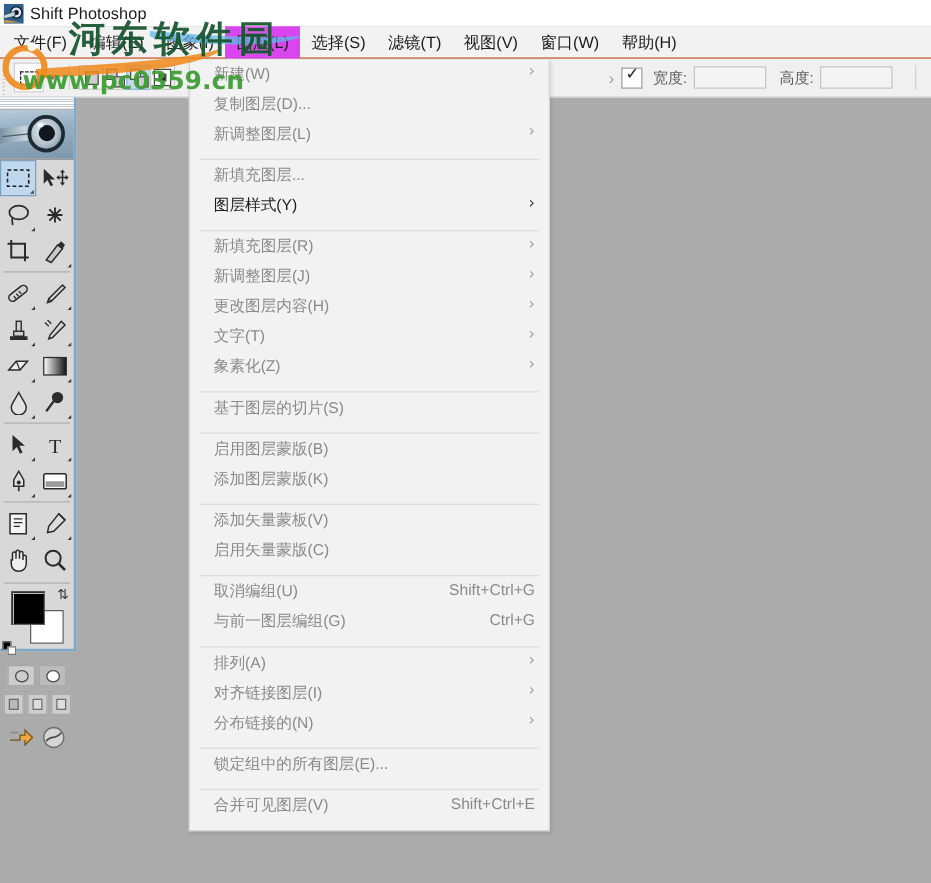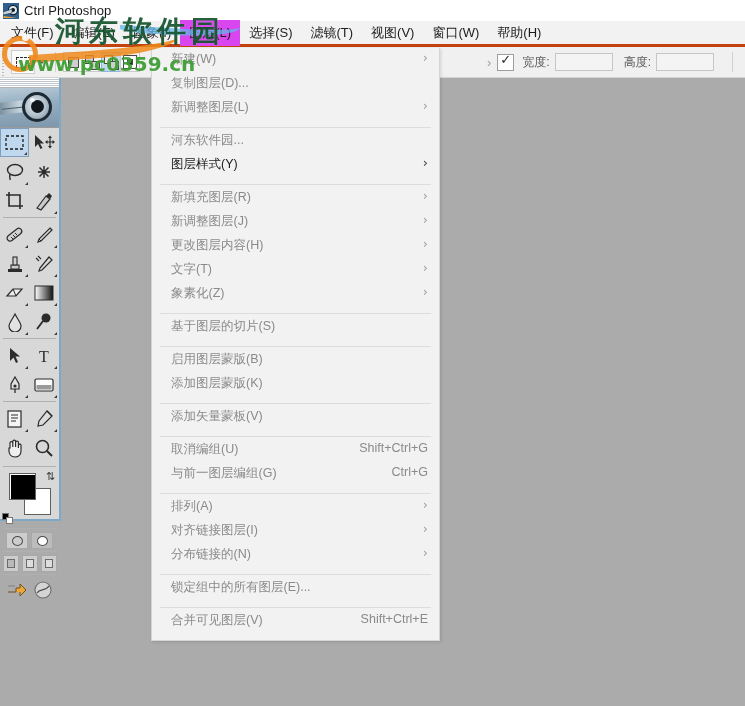--- a/index.html
+++ b/index.html
@@ -26,21 +26,21 @@
     flex: 0 0 16px; position: relative;
   }
   #titlebar .title-text {
     font-size: 13px; color: #1a1a1a; letter-spacing: 0.1px;
   }
 
   
   #menubar {
     position: absolute; left: 0; top: 21px; width: 745px; height: 26px;
     background: #f2f2f2;
-    border-bottom: 3px solid #c2410c;
+    border-bottom: 1px solid #c2410c;
     display: flex; align-items: center; padding-left: 2px;
   }
   .menu-item {
     padding: 4px 9px; font-size: 13px; color: #1b1b1b;
     white-space: nowrap; cursor: default;
   }
   .menu-item.active { background: #d946ef; }
 
   
   #optionsbar {
@@ -312,21 +312,21 @@
 <div id="titlebar">
   <div id="ps-logo">
     <svg width="16" height="16" viewBox="0 0 16 16">
       <rect x="0" y="0" width="16" height="16" fill="#2f5f8f"></rect>
       <circle cx="10" cy="7" r="4.6" fill="#dfe8ef" stroke="#14212b" stroke-width="1.2"></circle>
       <circle cx="10" cy="7" r="2" fill="#101820"></circle>
       <path d="M0,9 L9,6 L9,10 L0,12 Z" fill="#c8d6e0" stroke="#2b4354" stroke-width=".7"></path>
       <path d="M1,13 L14,15 L0,15 Z" fill="#e6a33c"></path>
     </svg>
   </div>
-  <span class="title-text">Ctrl Photoshop</span>
+  <span class="title-text">Shift Photoshop</span>
 </div>
 
 <div id="menubar">
   <div class="menu-item">文件(F)</div>
   <div class="menu-item">编辑(E)</div>
   <div class="menu-item">图象(I)</div>
   <div class="menu-item active">图层(L)</div>
   <div class="menu-item">选择(S)</div>
   <div class="menu-item">滤镜(T)</div>
   <div class="menu-item">视图(V)</div>
@@ -623,21 +623,21 @@
     <span class="dd-label">复制图层(D)...</span>
   </div>
   <div class="dd-row">
     <span class="dd-label">新调整图层(L)</span>
     <span class="dd-sub">›</span>
   </div>
 
   <div class="dd-sep"></div>
 
   <div class="dd-row">
-    <span class="dd-label">河东软件园...</span>
+    <span class="dd-label">新填充图层...</span>
   </div>
   <div class="dd-row strong">
     <span class="dd-label">图层样式(Y)</span>
     <span class="dd-sub">›</span>
   </div>
 
   <div class="dd-sep"></div>
 
   <div class="dd-row">
     <span class="dd-label">新填充图层(R)</span>
@@ -672,20 +672,23 @@
     <span class="dd-label">启用图层蒙版(B)</span>
   </div>
   <div class="dd-row">
     <span class="dd-label">添加图层蒙版(K)</span>
   </div>
 
   <div class="dd-sep"></div>
 
   <div class="dd-row">
     <span class="dd-label">添加矢量蒙板(V)</span>
+  </div>
+  <div class="dd-row">
+    <span class="dd-label">启用矢量蒙版(C)</span>
   </div>
 
   <div class="dd-sep"></div>
 
   <div class="dd-row">
     <span class="dd-label">取消编组(U)</span>
     <span class="dd-accel">Shift+Ctrl+G</span>
   </div>
   <div class="dd-row">
     <span class="dd-label">与前一图层编组(G)</span>

